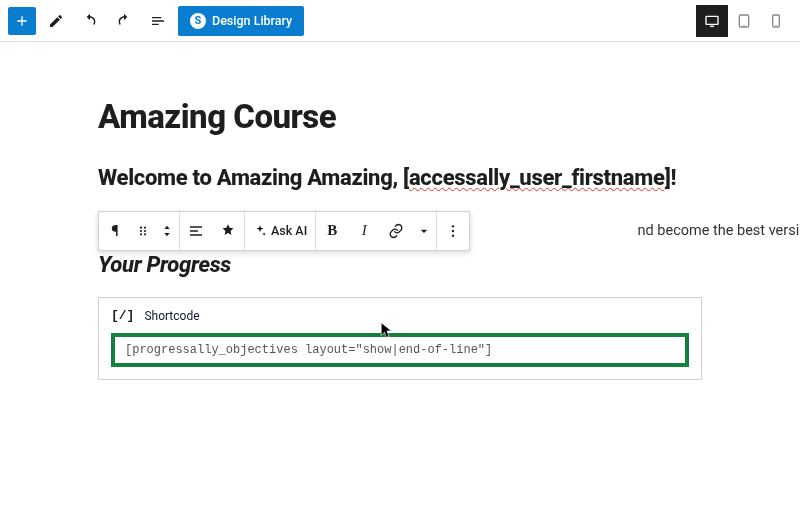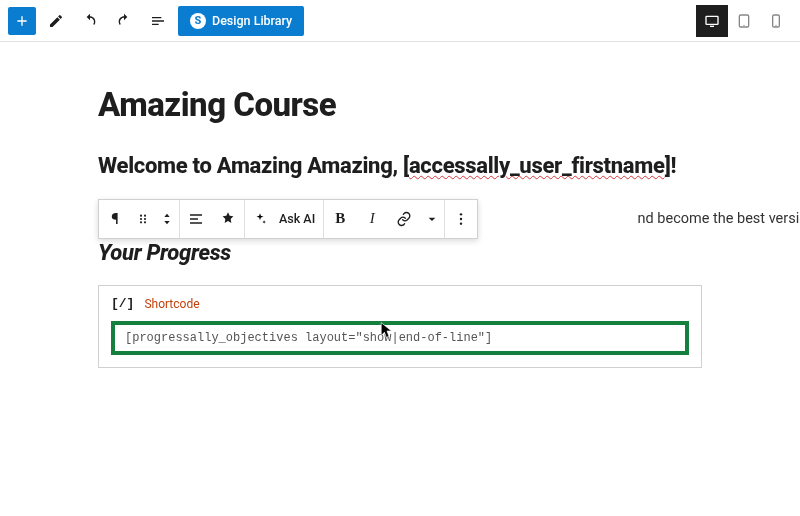--- a/index.html
+++ b/index.html
@@ -14,53 +14,53 @@
   .top-icon { color:#1e1e1e; }
   .top-icon svg { fill:currentColor; }
   .design-lib { background:#0a7dd1; color:#fff; display:flex; align-items:center; gap:6px; padding:0 12px; height:30px; border-radius:2px; font-size:12.5px; font-weight:500; }
   .design-lib .circ { width:16px; height:16px; border-radius:50%; background:#fff; color:#0a7dd1; display:flex; align-items:center; justify-content:center; font-size:11px; font-weight:700; }
   .topbar-right { margin-left:auto; display:flex; align-items:center; gap:0; }
   .dev-btn { width:32px; height:32px; display:flex; align-items:center; justify-content:center; color:#888; }
   .dev-active { background:#1e1e1e; color:#fff; }
 
   
   .canvas { padding: 40px 98px 0 98px; position:relative; }
-  h1.title { font-size:33px; font-weight:800; margin:4px 0 28px 0; letter-spacing:-0.5px; line-height:1.15; }
+  h1.title { font-size:33px; font-weight:800; margin:16px 0 28px 0; letter-spacing:-0.5px; line-height:1.15; }
   h2.sub { font-size:22px; font-weight:800; margin:0 0 18px 0; letter-spacing:-0.3px; line-height:1.3; }
   .redwave { text-decoration: underline wavy #d63638 1px; text-underline-offset:2px; }
 
   .overlay-row { position:relative; height:40px; }
   .hidden-line { position:absolute; left:0; right:0; top:8px; font-size:14.5px; color:#333; line-height:1.6; white-space:nowrap; }
 
   
   .block-toolbar { position:absolute; left:0; top:0; height:40px; background:#fff; border:1px solid #d0d0d0; box-shadow:0 2px 6px rgba(0,0,0,0.15); display:flex; align-items:stretch; z-index:10; }
   .bt-group { display:flex; align-items:center; border-right:1px solid #e0e0e0; }
   .bt-btn { width:32px; height:38px; display:flex; align-items:center; justify-content:center; color:#1e1e1e; }
   .bt-btn.narrow { width:24px; }
   .bt-btn svg { width:16px; height:16px; fill:currentColor; }
-  .askai { display:flex; align-items:center; gap:12px; padding:0 8px; font-size:12.5px; color:#1e1e1e; font-weight:500; }
+  .askai { display:flex; align-items:center; gap:4px; padding:0 8px; font-size:12.5px; color:#1e1e1e; font-weight:500; }
   .askai svg { width:14px; height:14px; }
   .bold { font-weight:800; font-family:Georgia, serif; font-size:15px; }
   .italic { font-style:italic; font-family:Georgia, serif; font-size:15px; }
   .last-group { border-right:none; }
 
   
   .para-block { border:1.5px solid #2271b1; padding:4px 6px; margin-top:16px; font-size:14.5px; line-height:1.6; color:#333; }
   .caret { display:inline-block; width:1px; height:15px; background:#1e1e1e; vertical-align:text-bottom; margin-left:1px; }
 
   
   .cursor { position:absolute; left:380px; top:322px; }
   .cursor svg { width:14px; height:18px; }
 
   
   .progress-h { margin-top:44px;font-style:italic; }
   .shortcode-block { border:1px solid #d0d0d0; margin-top:14px; padding:10px 12px 12px 12px; }
   .sc-head { display:flex; align-items:center; gap:10px; margin-bottom:10px; }
   .sc-icon { font-family: "Courier New", monospace; font-size:13px; font-weight:700; }
-  .sc-label { font-size:12px; color:#c2410c; }
+  .sc-label { font-size:12px; color:#0f172a; }
   .sc-input { width:100%; border:4px solid #15803d; padding:6px 10px; font-family: "Courier New", monospace; font-size:12px; color:#555; background:#fff; }
 </style>
 </head>
 <body>
 
 <div class="topbar">
   <div class="square-btn plus-btn">
     <svg viewBox="0 0 24 24">
         <path fill="#fff" d="M11 5h2v6h6v2h-6v6h-2v-6H5v-2h6z"></path>
       </svg>

